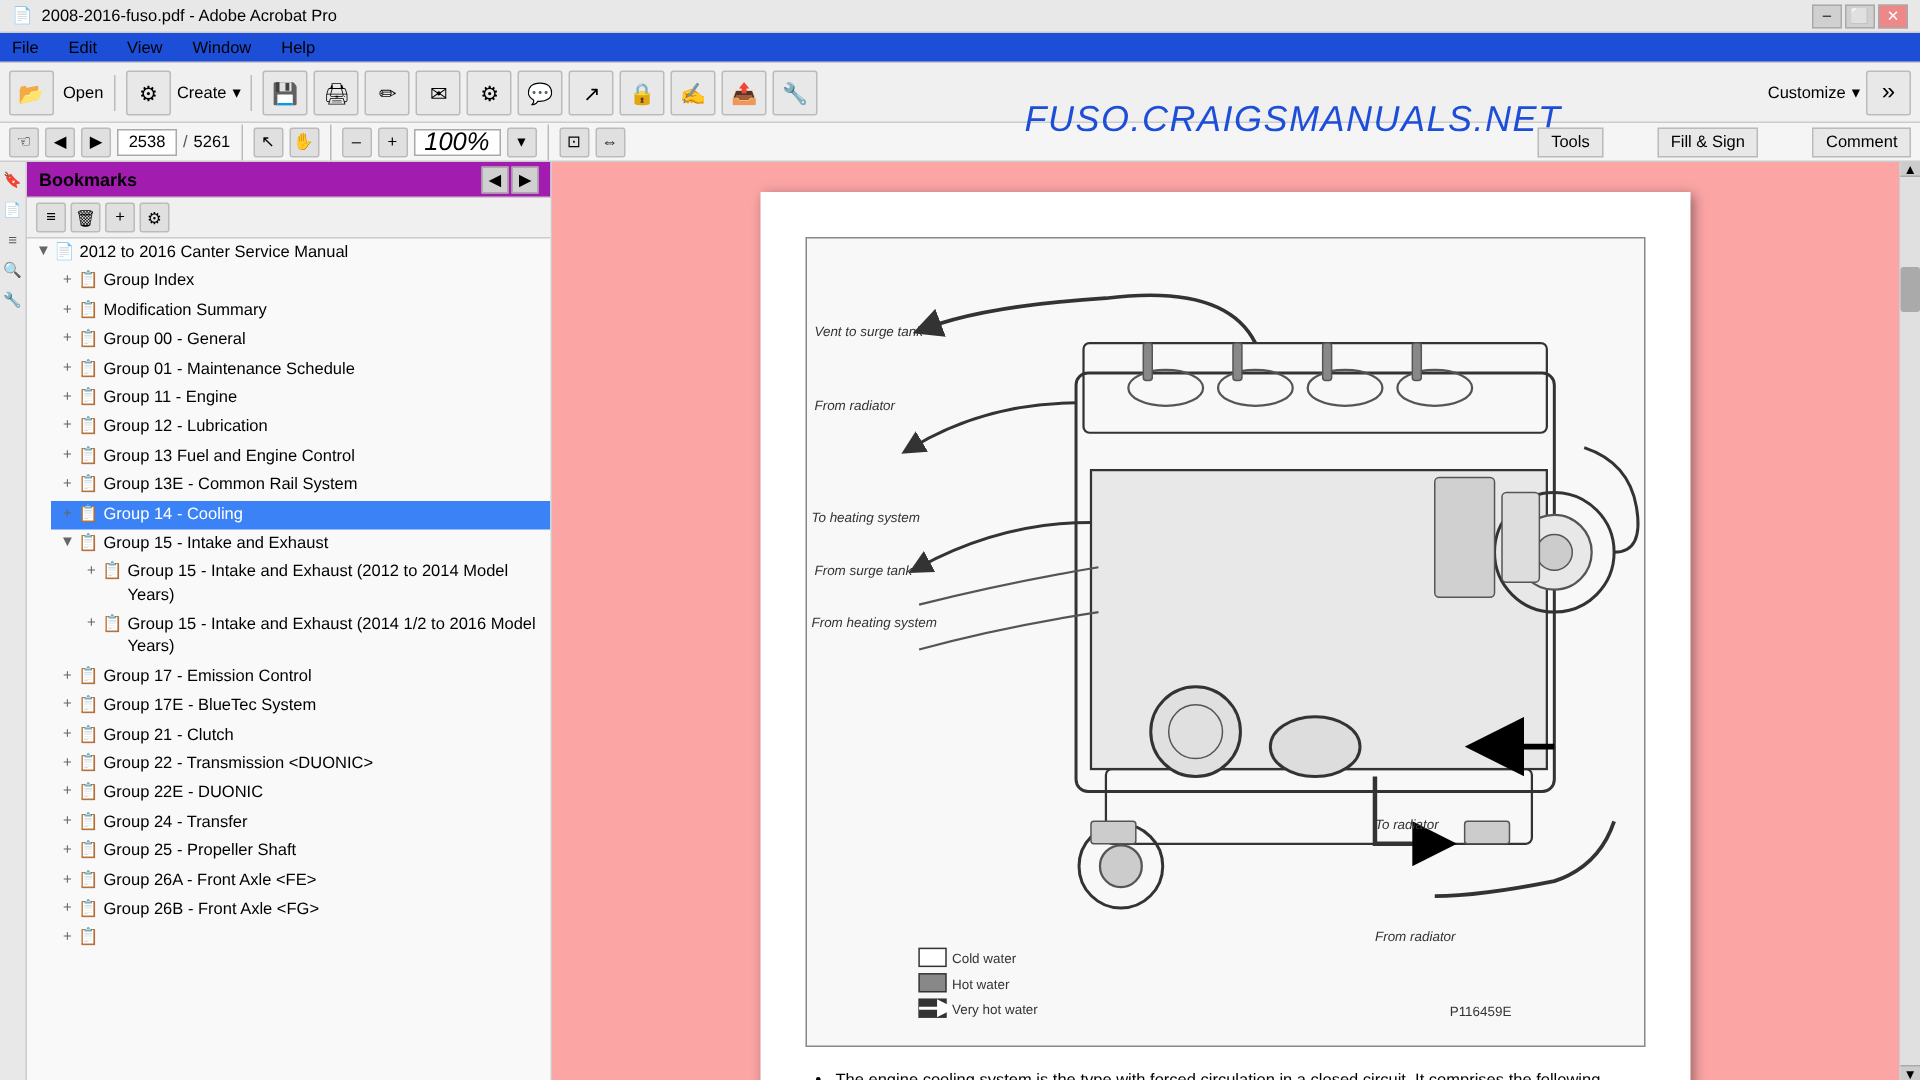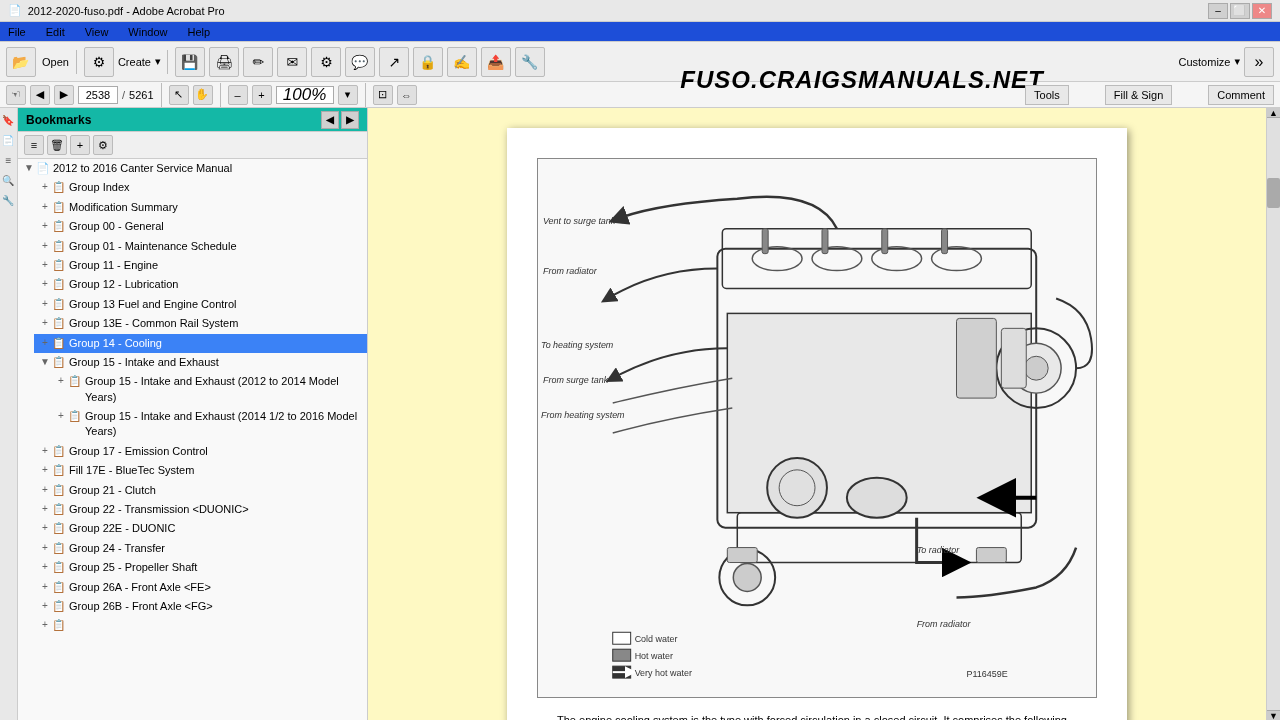--- a/index.html
+++ b/index.html
@@ -57,23 +57,23 @@
       border-radius: 2px;
       cursor: pointer;
       display: flex; align-items: center; justify-content: center;
       font-size: 14px;
       padding: 0 4px;
     }
     .tb-separator { width: 1px; height: 24px; background: #bbb; margin: 0 3px; }
     .tb-brand {
       flex: 1;
       text-align: center;
-      color: #000000;
+      color: #1d4ed8;
       font-size: 24px;
-      font-weight: bold;
+      font-weight: normal;
       font-style: italic;
       letter-spacing: 1px;
       margin-top: 36px;
     }
     .tb-right { display: flex; align-items: center; gap: 4px; margin-left: auto; }
 
     
     .nav-toolbar {
       background: #f5f5f5;
       height: 26px;
@@ -126,21 +126,21 @@
     
     .sidebar {
       width: 350px;
       background: #f9f9f9;
       border-right: 1px solid #ccc;
       display: flex;
       flex-direction: column;
       overflow: hidden;
     }
     .sidebar-header {
-      background: #14b8a6;
+      background: #a21caf;
       border-bottom: 1px solid #ccc;
       padding: 4px 8px;
       font-size: 12px;
       font-weight: bold;
       display: flex;
       align-items: center;
       justify-content: space-between;
       height: 24px;
     }
     .sidebar-header-left { display: flex; align-items: center; gap: 6px; }
@@ -227,21 +227,21 @@
       width: 16px; height: 16px;
       font-size: 10px;
       display: flex; align-items: center; justify-content: center;
       cursor: pointer;
       color: #555;
     }
 
     
     .content-area {
       flex: 1;
-      background: #fef9c3;
+      background: #fca5a5;
       overflow: auto;
       display: flex;
       flex-direction: column;
       align-items: center;
       padding: 20px;
     }
 
     
     .pdf-page {
       background: white;
@@ -274,21 +274,21 @@
       display: flex;
       flex-direction: column;
     }
   </style>
 </head>
 <body>
 
 <div class="title-bar">
   <div class="title-bar-left">
     <span>📄</span>
-    <span>2012-2020-fuso.pdf - Adobe Acrobat Pro</span>
+    <span>2008-2016-fuso.pdf - Adobe Acrobat Pro</span>
   </div>
   <div class="title-bar-controls">
     <div class="title-btn">–</div>
     <div class="title-btn">⬜</div>
     <div class="title-btn" style="background:#e88;color:white;">✕</div>
   </div>
 </div>
 
 <div class="menu-bar">
   <span class="menu-item">File</span>
@@ -460,21 +460,21 @@
 
         <div class="tree-item">
           <span class="tree-toggle">+</span>
           <span class="tree-icon">📋</span>
           <span class="tree-label">Group 17 - Emission Control</span>
         </div>
 
         <div class="tree-item">
           <span class="tree-toggle">+</span>
           <span class="tree-icon">📋</span>
-          <span class="tree-label">Fill 17E - BlueTec System</span>
+          <span class="tree-label">Group 17E - BlueTec System</span>
         </div>
 
         <div class="tree-item">
           <span class="tree-toggle">+</span>
           <span class="tree-icon">📋</span>
           <span class="tree-label">Group 21 - Clutch</span>
         </div>
 
         <div class="tree-item">
           <span class="tree-toggle">+</span>

